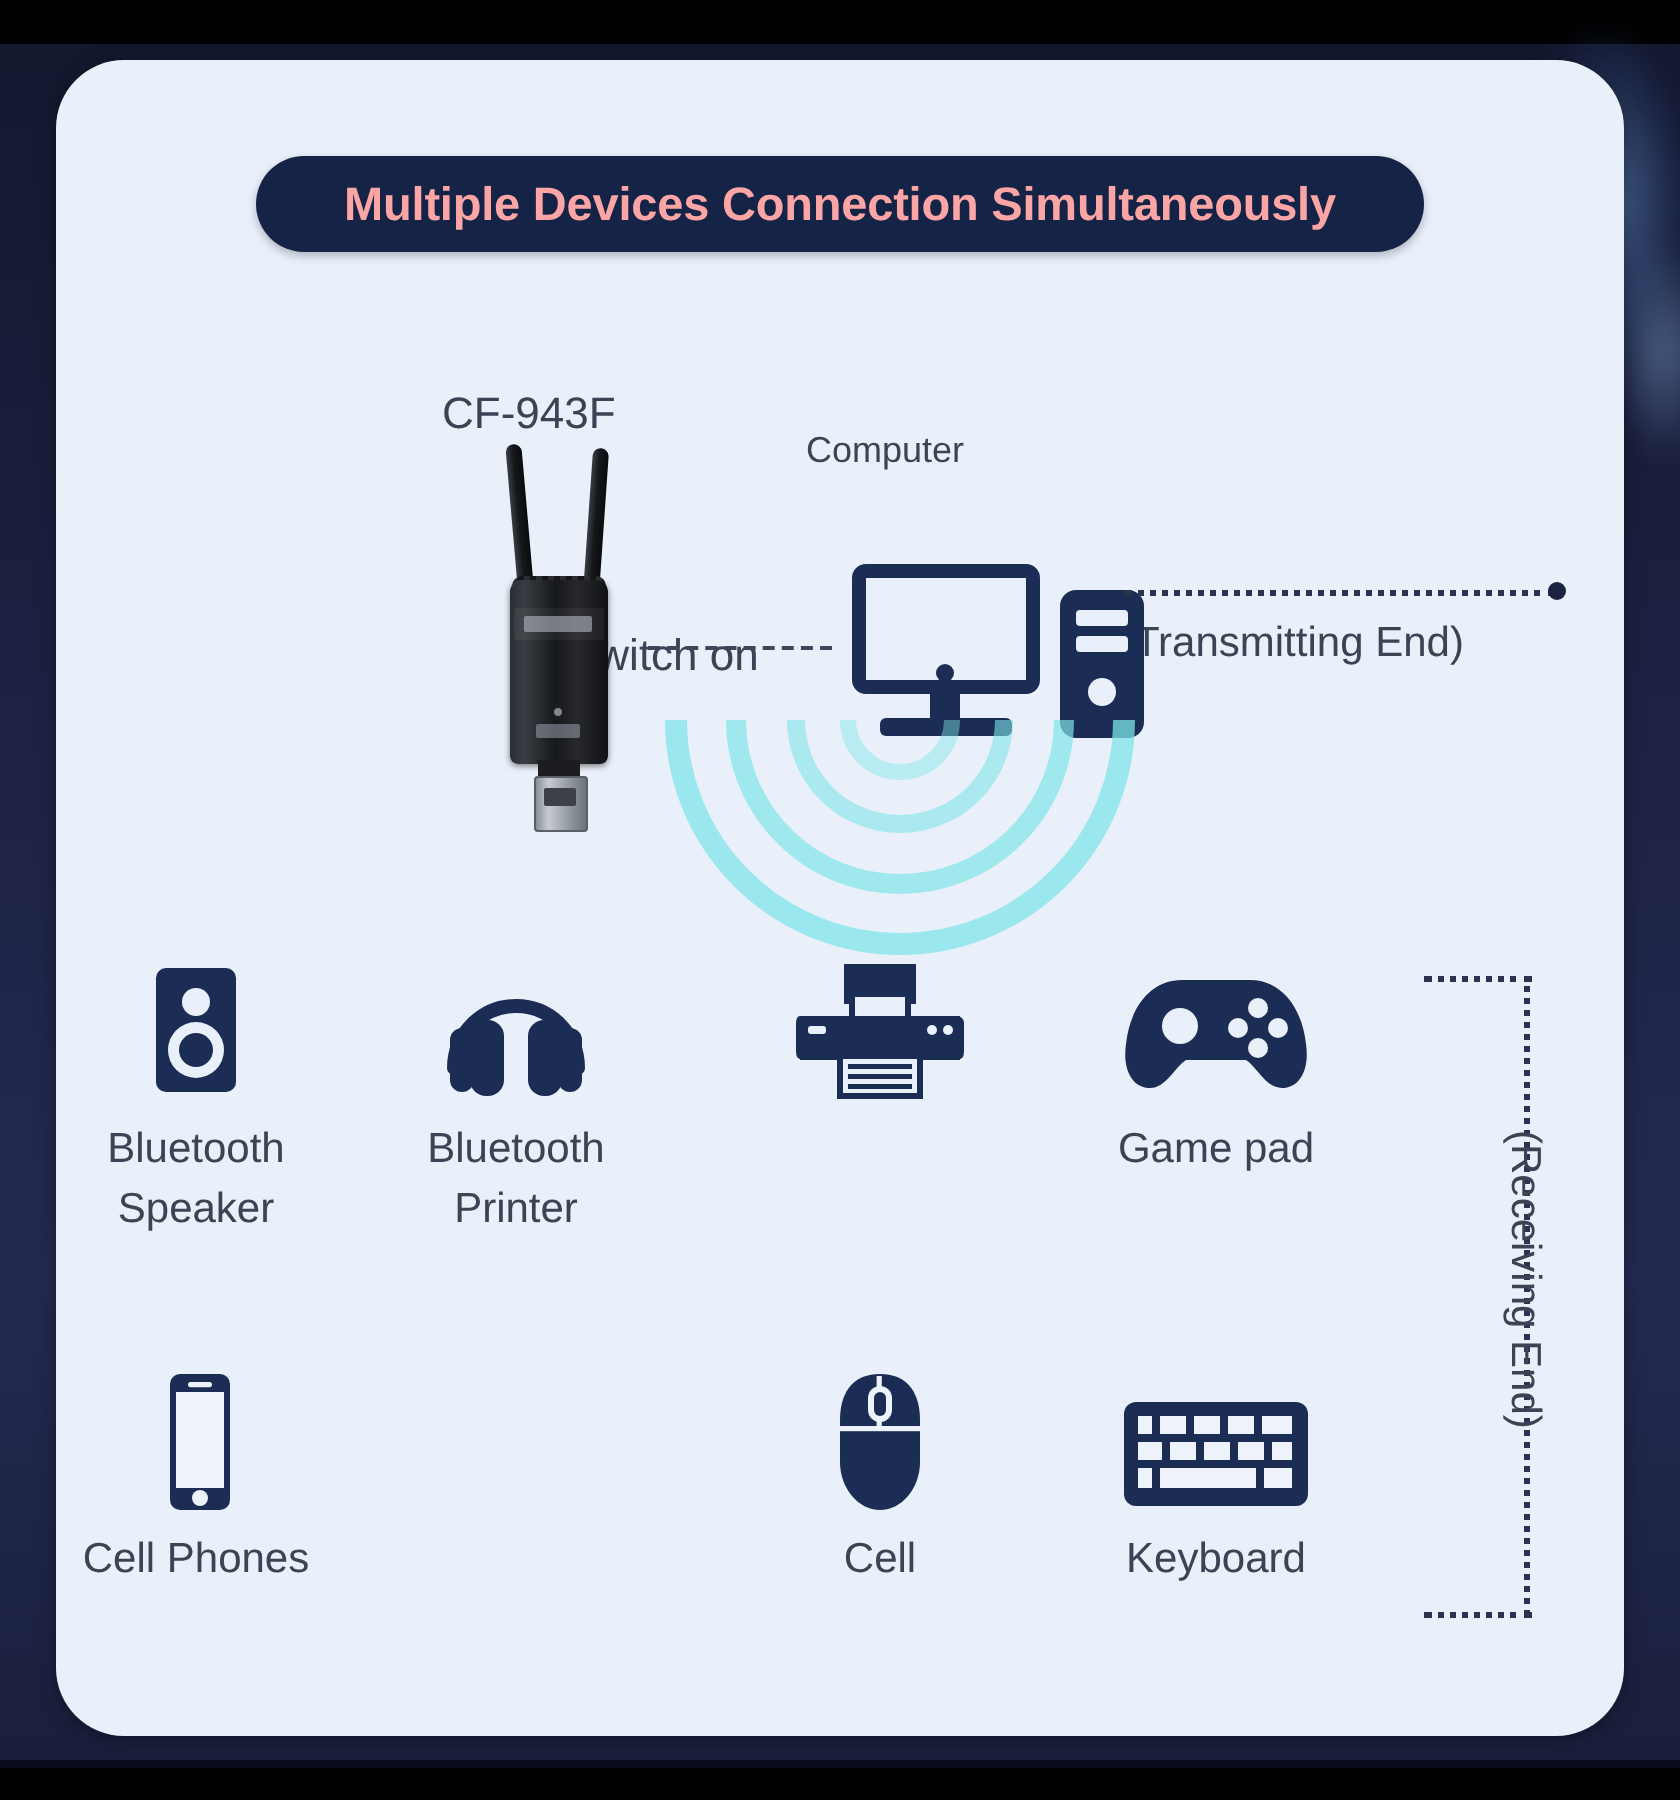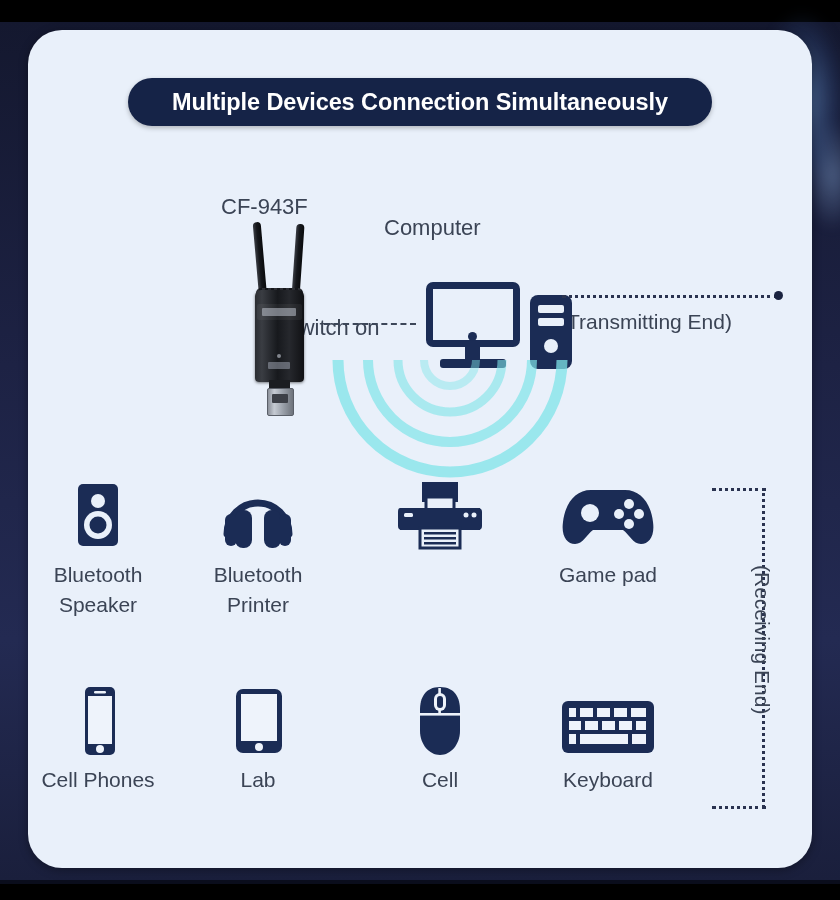--- a/index.html
+++ b/index.html
@@ -61,36 +61,36 @@
     left: 100px; top: 48px;
     width: 584px; height: 48px;
     background: #152347;
     border-radius: 26px;
     display: flex;
     align-items: center;
     justify-content: center;
     box-shadow: 0 2px 5px rgba(0,0,0,0.25);
   }
   #title-text {
-    color: #ffffff;
+    color: #fca5a5;
     font-size: 23.5px;
     font-weight: bold;
     letter-spacing: -0.1px;
     white-space: nowrap;
   }
 
   
   .lbl {
     position: absolute;
     color: #3b4455;
     font-size: 21px;
     white-space: nowrap;
   }
   #lbl-cf943f { left: 193px; top: 164px; font-size: 22px; }
-  #lbl-computer { left: 356px; top: 185px; font-size: 22px; }
+  #lbl-computer { left: 375px; top: 185px; font-size: 18px; }
   #lbl-switch-on { left: 256px; top: 285px; font-size: 22px; }
   #lbl-transmitting { left: 532px; top: 280px; font-size: 21px; }
 
   
   #device {
     position: absolute;
     left: 212px; top: 190px;
     width: 80px; height: 180px;
   }
   .antenna {
@@ -433,32 +433,20 @@
           <circle cx="58" cy="34" r="5" fill="#e9f0fa"></circle>
           <circle cx="78" cy="34" r="5" fill="#e9f0fa"></circle>
           <circle cx="68" cy="44" r="5" fill="#e9f0fa"></circle>
         </svg>
       </div>
       <div class="grid-label">
         <span>Game pad</span>
       </div>
     </div>
 
-    <div class="grid-item" style="left:155px; top:655px;">
-      <div class="grid-icon">
-        <svg width="60" height="72" viewBox="0 0 60 72">
-          <rect x="8" y="4" width="46" height="64" rx="7" fill="#1b2c55"></rect>
-          <rect x="13" y="9" width="36" height="47" fill="#eef3fb"></rect>
-          <circle cx="31" cy="62" r="4" fill="#eef3fb"></circle>
-        </svg>
-      </div>
-      <div class="grid-label">
-        <span>Lab</span>
-      </div>
-    </div>
 
     <div class="grid-item" style="left:337px; top:655px;">
       <div class="grid-icon">
         <svg width="56" height="72" viewBox="0 0 56 72">
           <path d="M 28 2 c 15 0 20 11 20 23 v 21 c 0 13 -9 24 -20 24 c -11 0 -20 -11 -20 -24 v -21 c 0 -12 5 -23 20 -23 z" fill="#1b2c55"></path>
           <rect x="7" y="28" width="42" height="2.6" fill="#eef3fb"></rect>
           <rect x="26.3" y="3" width="2.6" height="26" fill="#eef3fb"></rect>
           <rect x="22" y="8" width="12" height="18" rx="6" fill="#eef3fb"></rect>
           <rect x="25" y="11" width="6" height="12" rx="3" fill="#1b2c55"></rect>
         </svg>

